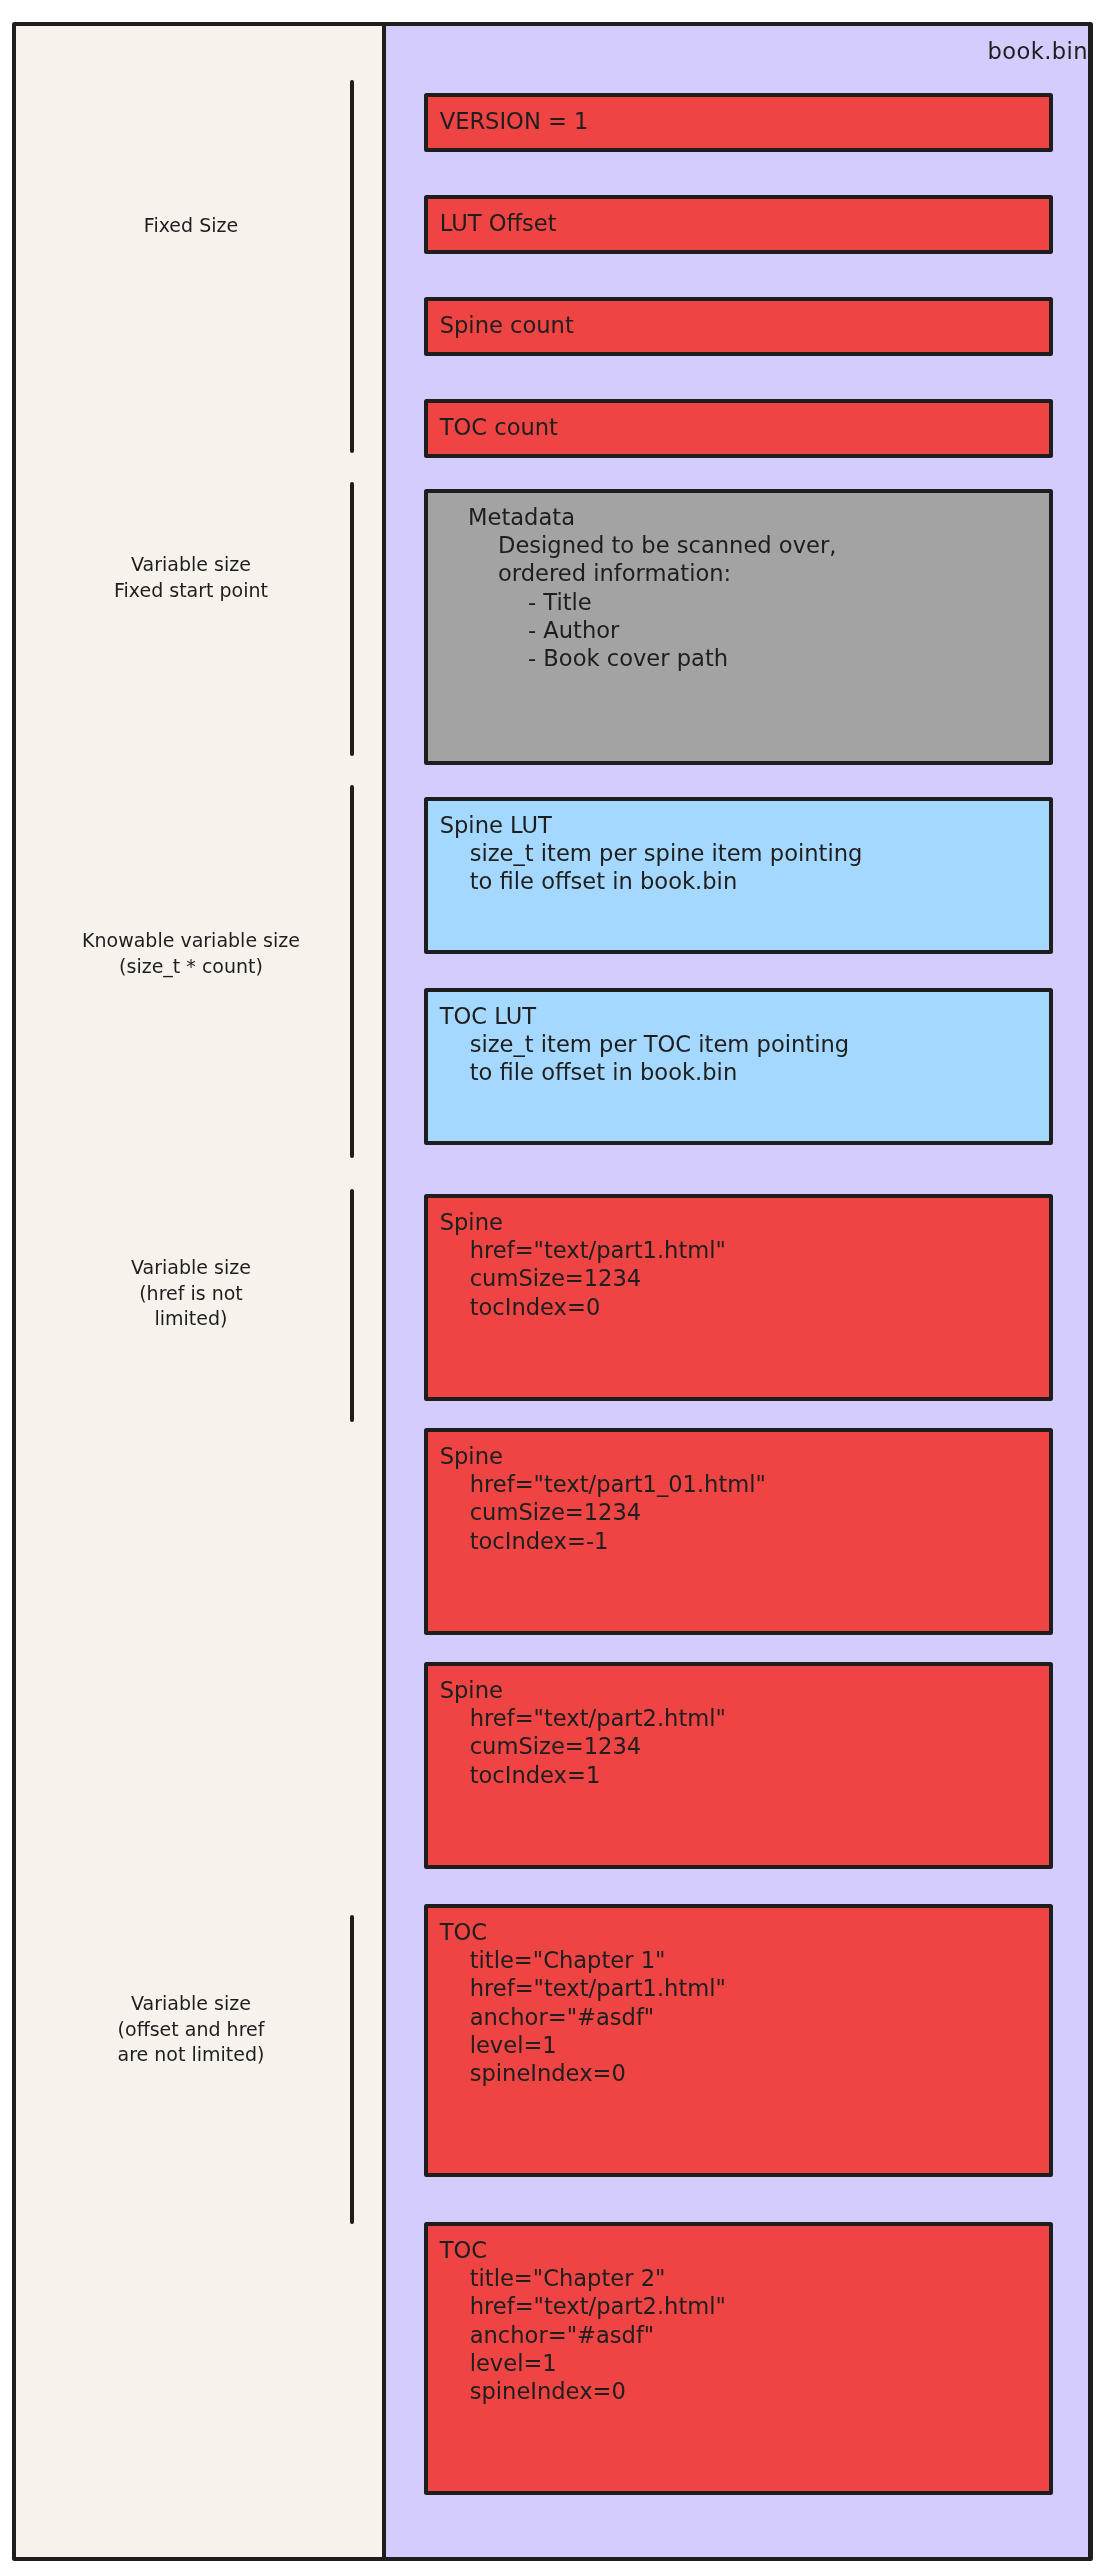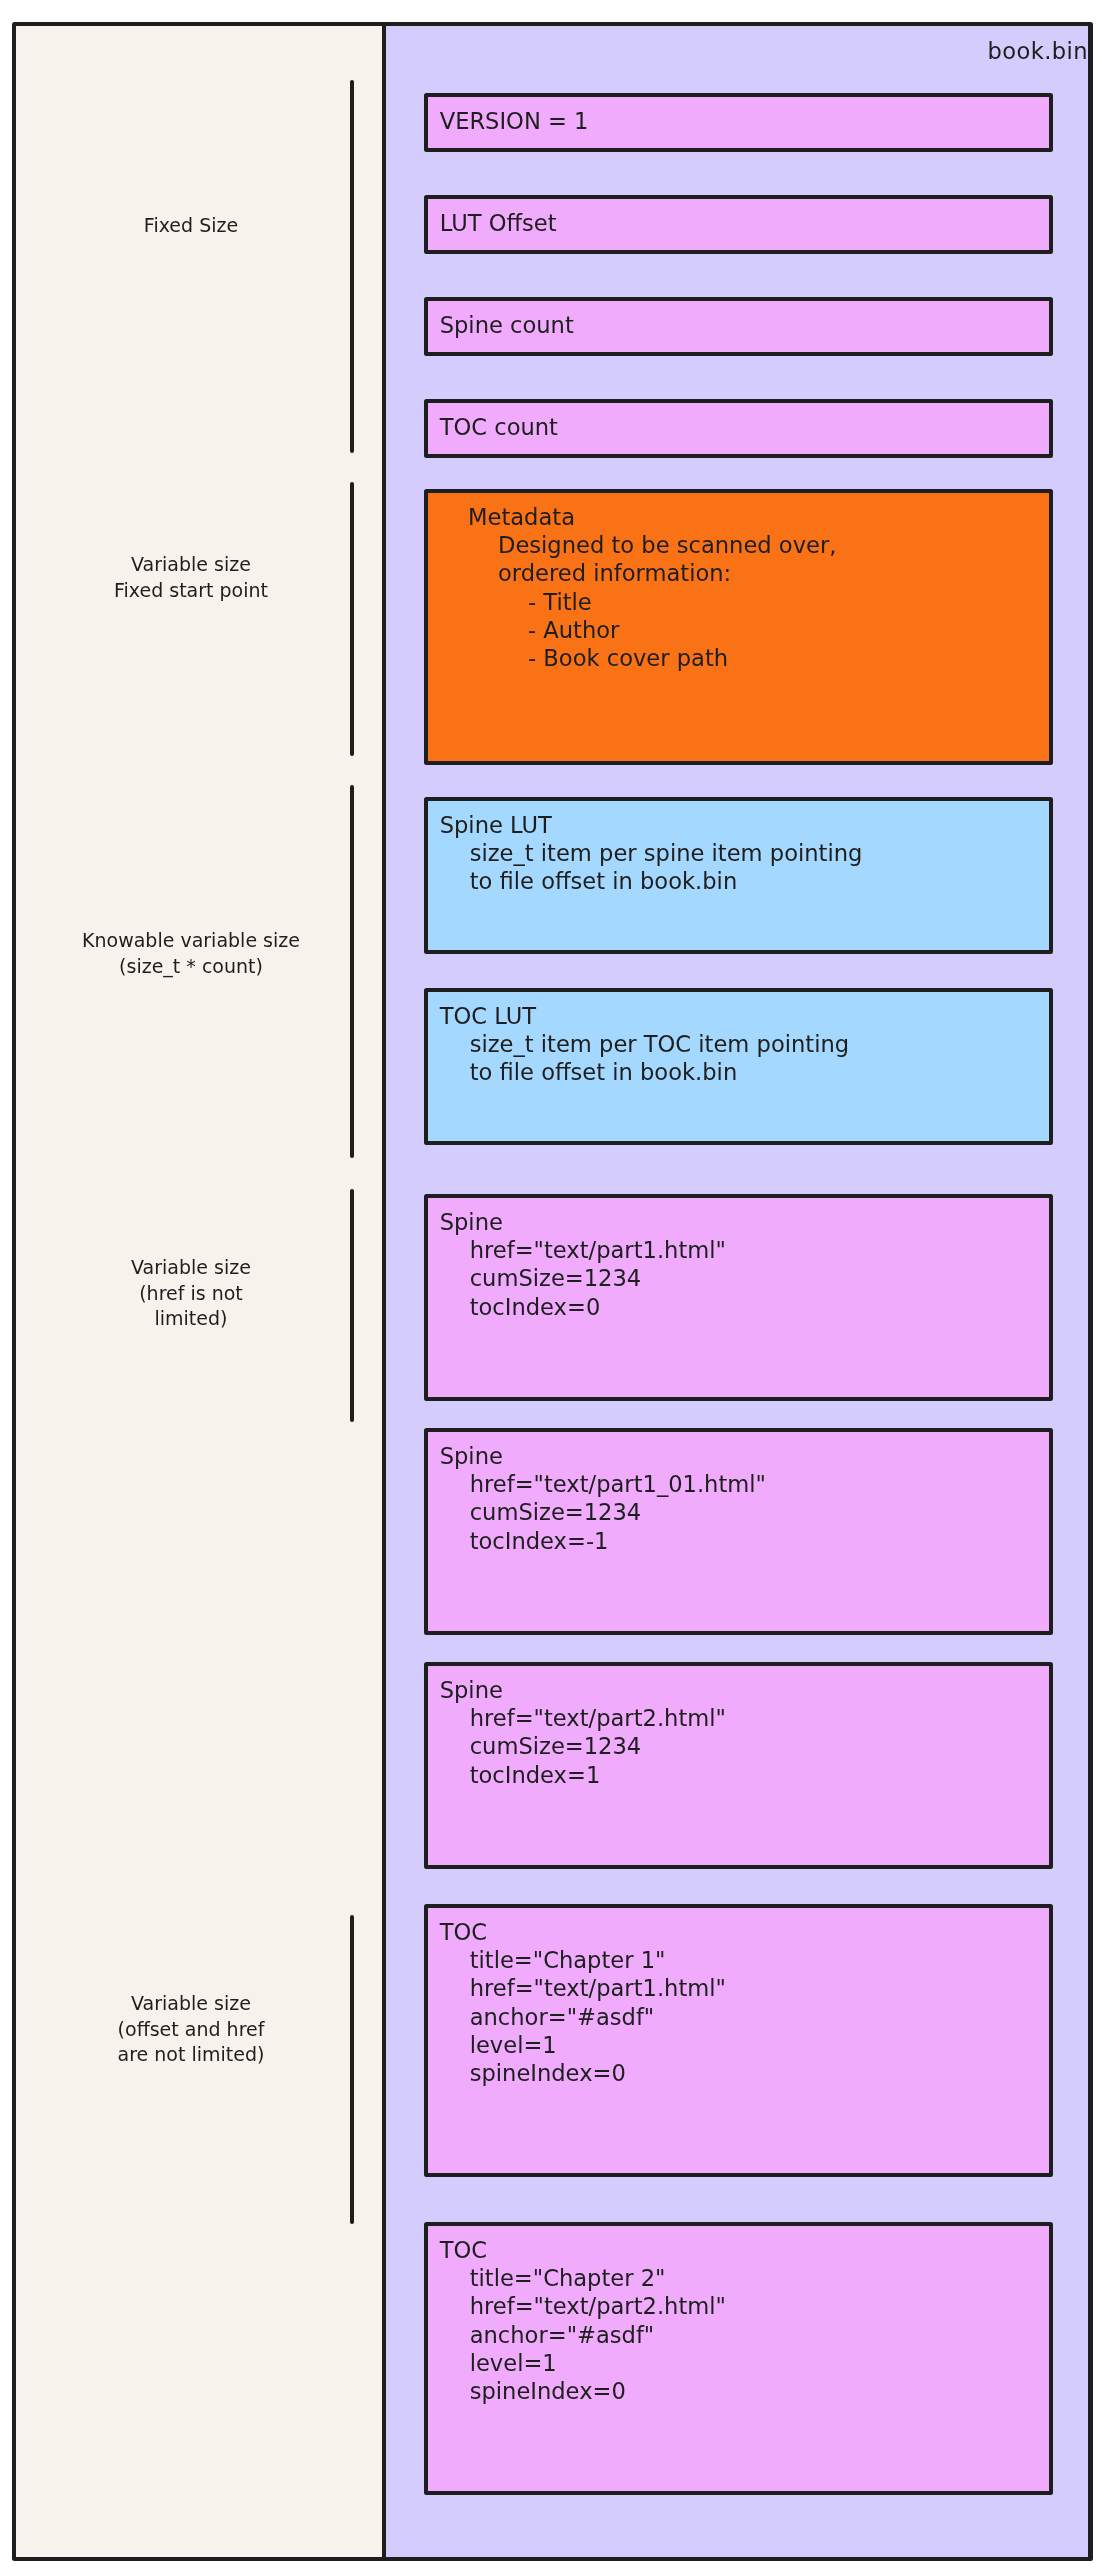--- a/index.html
+++ b/index.html
@@ -63,22 +63,22 @@
     box-sizing: border-box;
     padding: 10px 13.4px 10px 11.7px;
     color: #1e1e1e;
     font-size: 22.6px;
     line-height: 1.25;
   }
   .record .line { white-space: pre; }
   .record .indent { padding-left: 30px; }
   .record .indent2 { padding-left: 60px; }
 
-  .c-green  { background: #f0abfc; }
-  .c-yellow { background: #f97316; padding-left: 40px; }
+  .c-green  { background: #ef4444; }
+  .c-yellow { background: #a3a3a3; padding-left: 40px; }
   .c-blue   { background: #a5d8ff; }
 
   
   .bracket {
     position: absolute;
     left: 350px;
     width: 4.2px;
     background: #1e1e1e;
     border-radius: 2.5px;
   }

